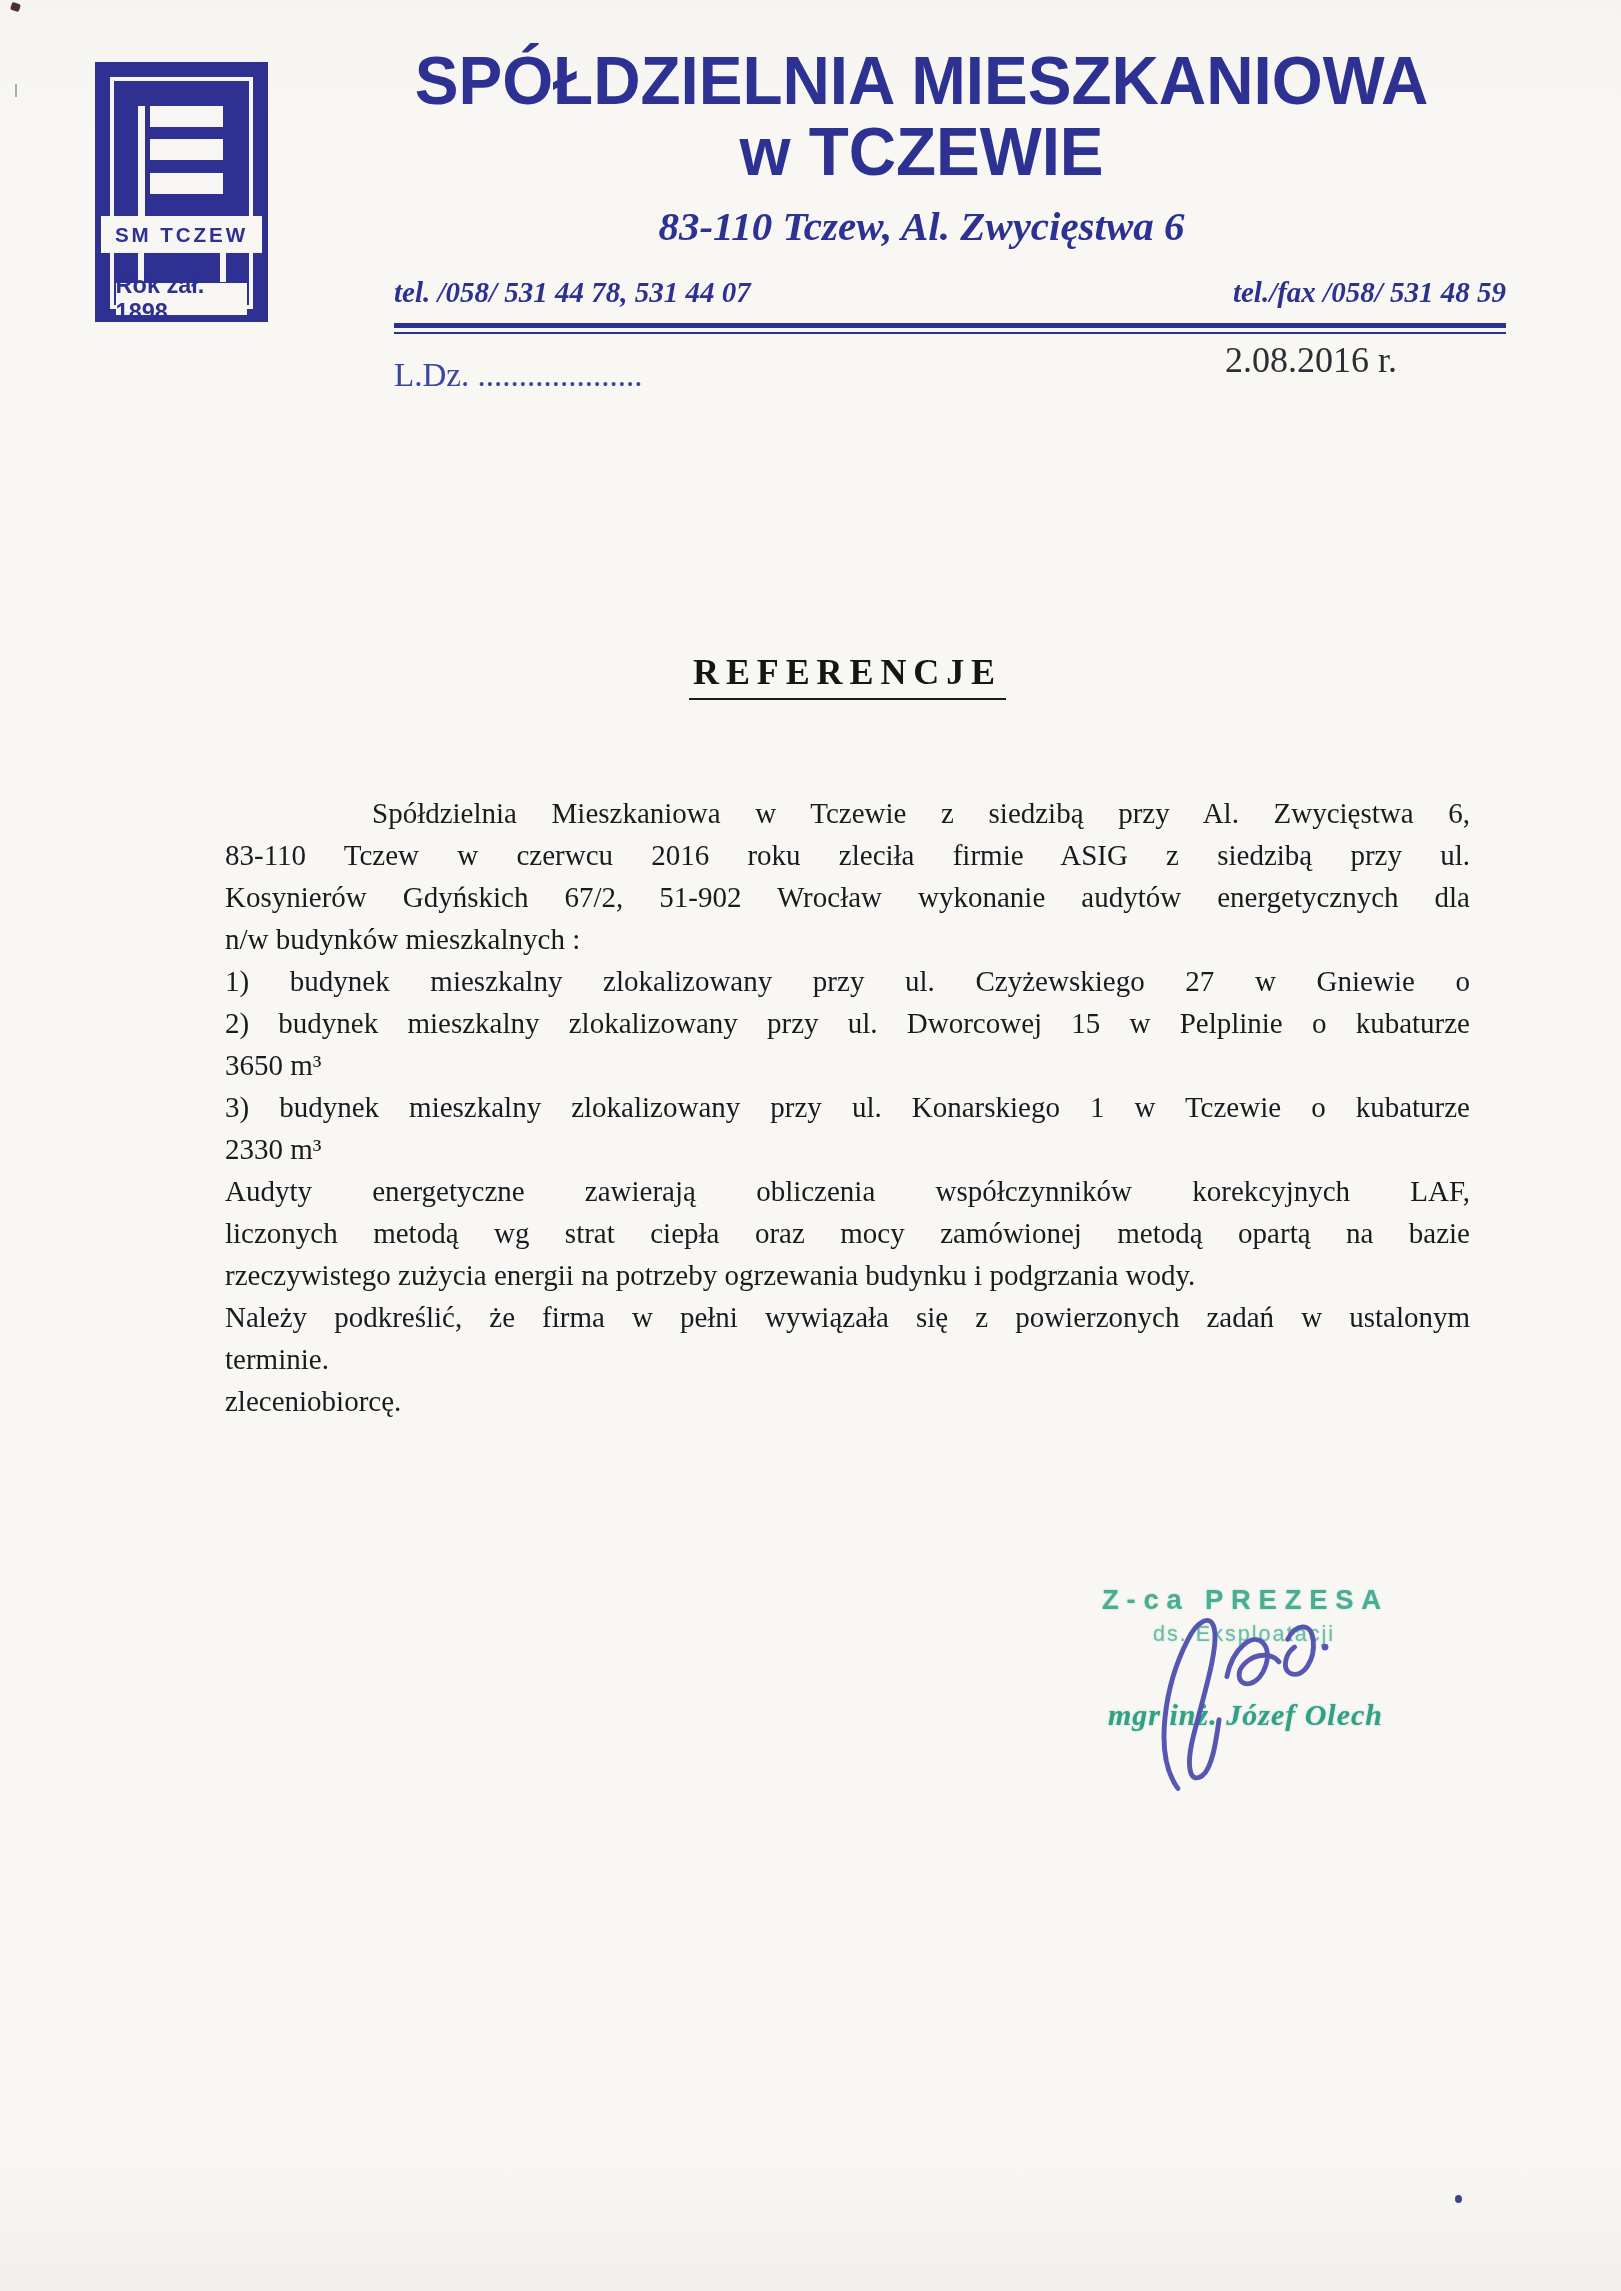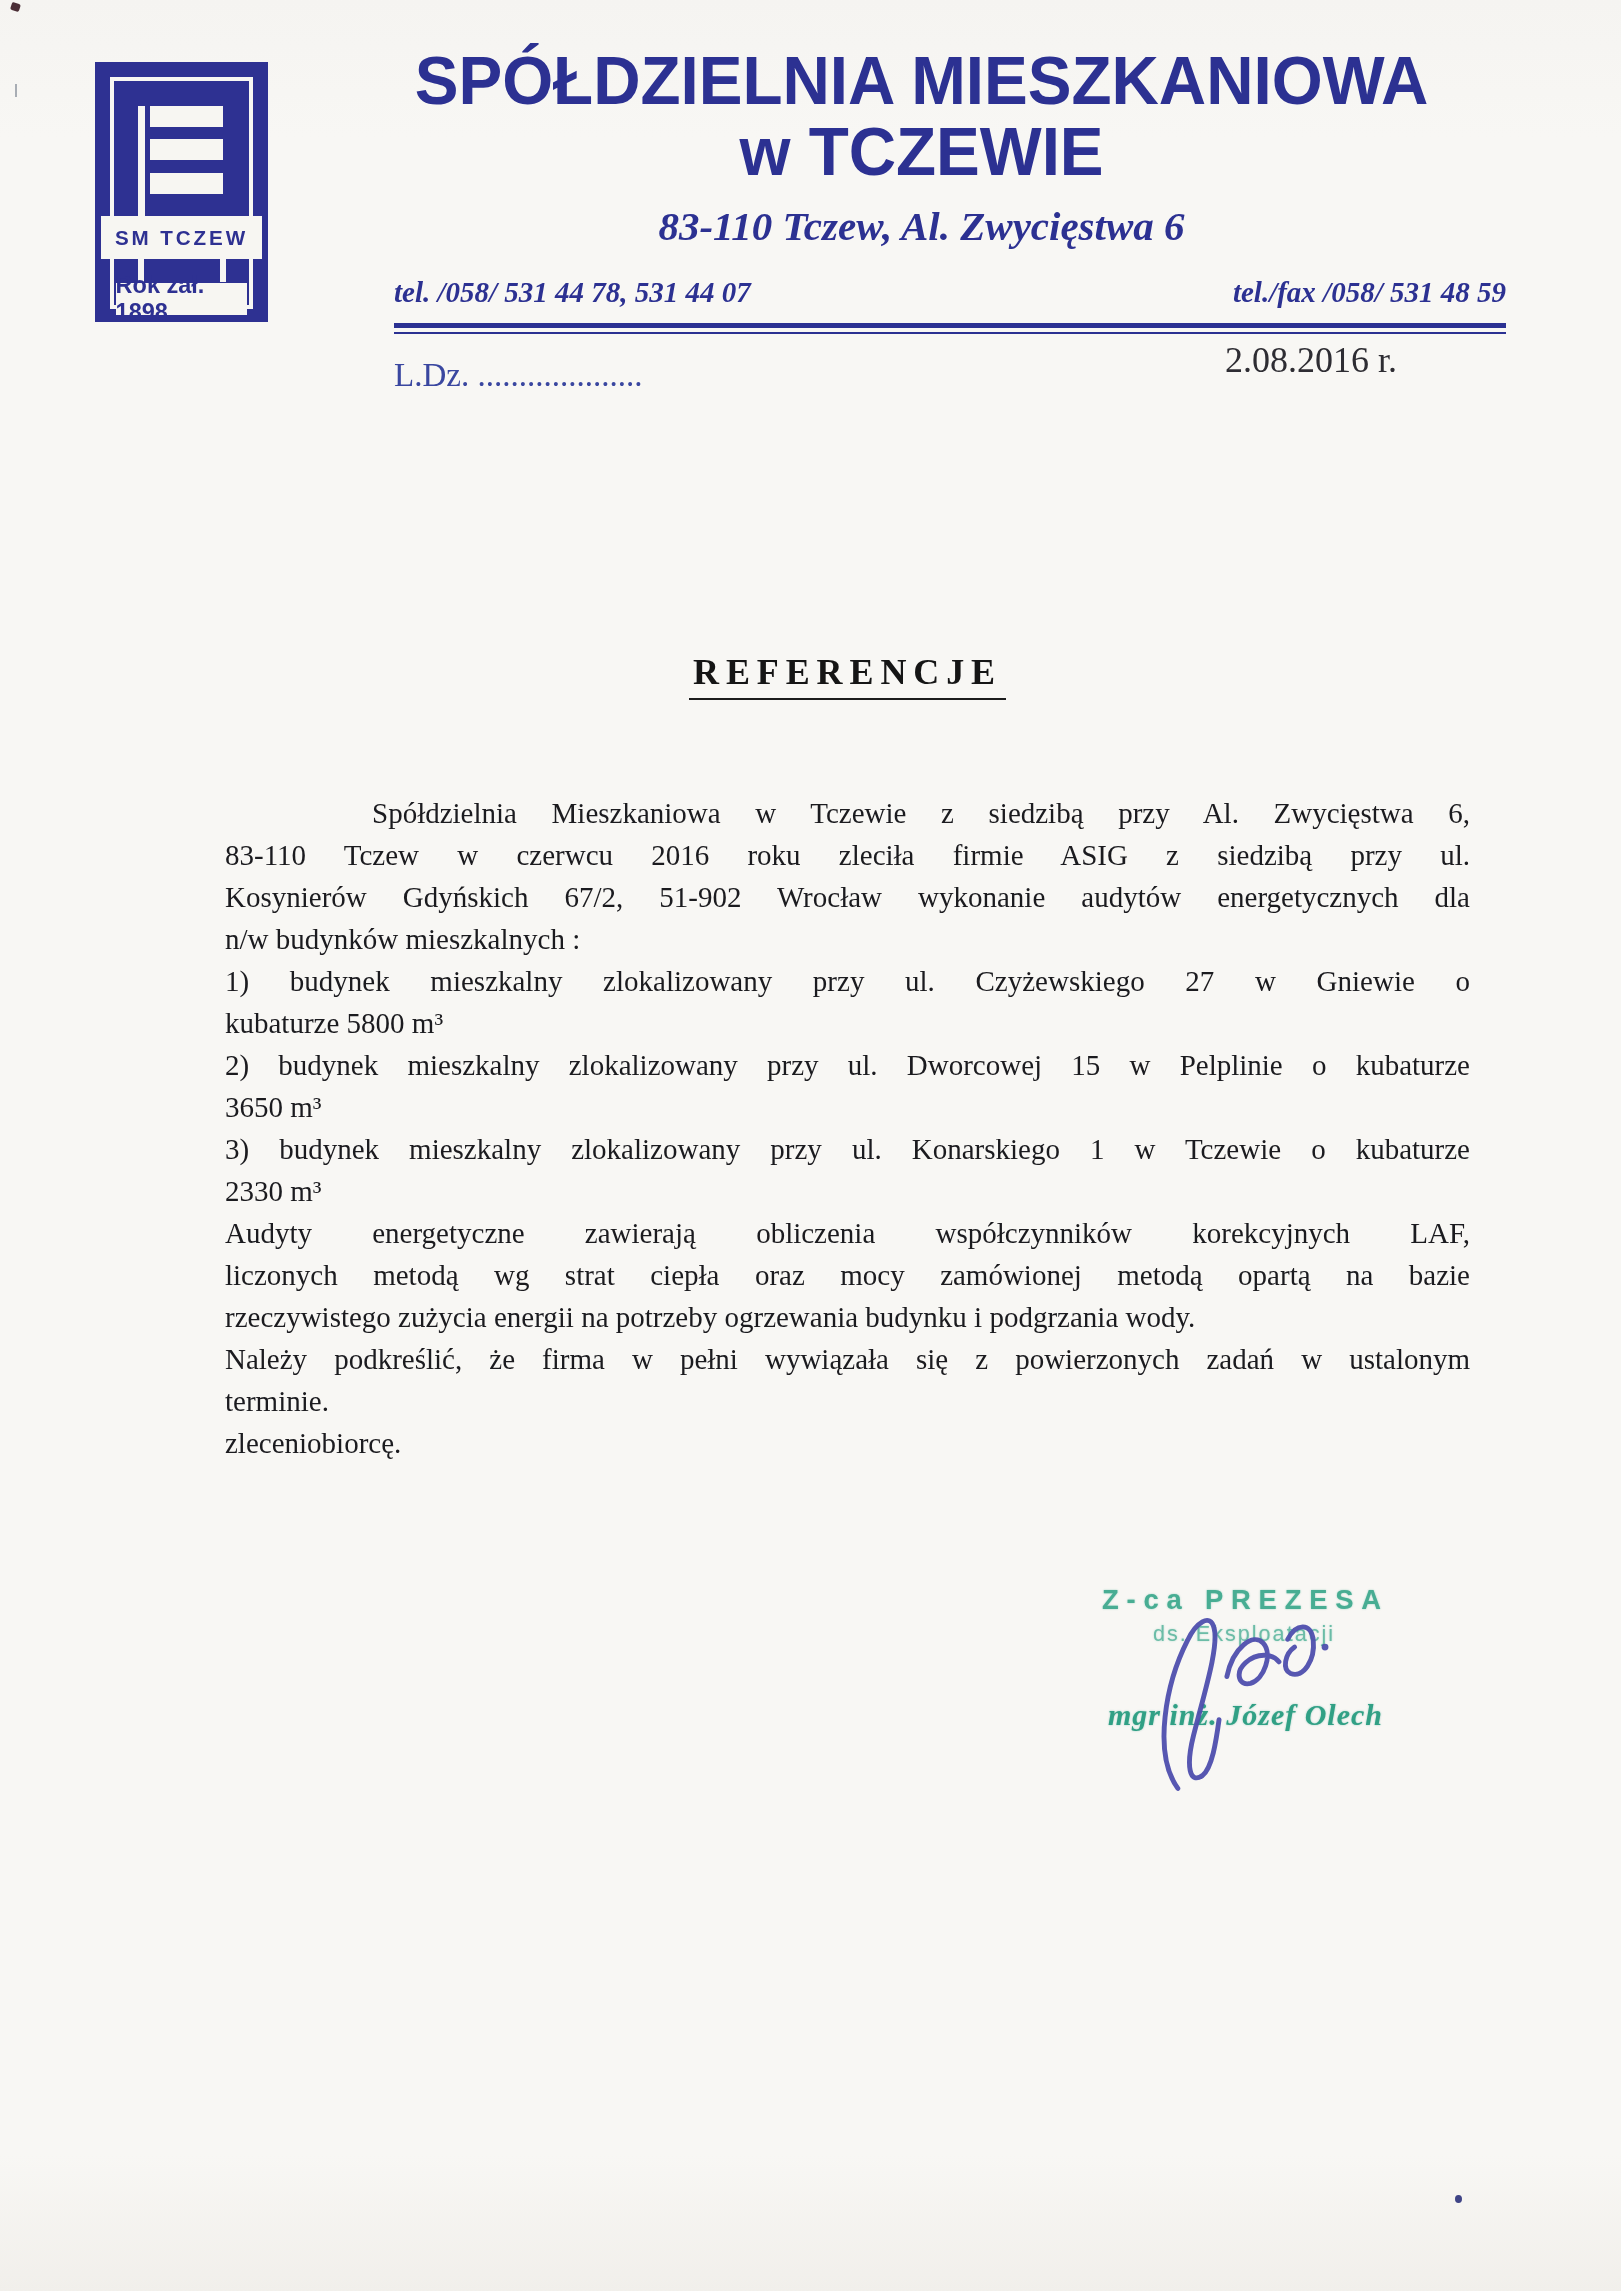--- a/index.html
+++ b/index.html
@@ -14,21 +14,21 @@
   
   .corner-mark{position:absolute;left:10.8px;top:2.9px;width:8.8px;height:7.8px;background:#4a2e36;border-radius:2px;transform:rotate(18deg);}
   .scratch{position:absolute;left:14.7px;top:84px;width:2px;height:12.7px;background:#a8adb4;}
   .bottom-dot{position:absolute;left:1455px;top:2195px;width:6.9px;height:7.8px;background:#3f4486;border-radius:50%;}
   
   .logo{position:absolute;left:95px;top:62px;width:173px;height:260px;background:#2e3192;}
   .logo .frame{position:absolute;left:14.7px;top:14.7px;right:14.7px;bottom:12.7px;border:4.9px solid #f7f6f2;}
   .logo .e-vline{position:absolute;left:43px;top:44px;width:6.9px;height:110px;background:#f7f6f2;}
   .logo .e-bar{position:absolute;left:55px;width:73px;height:20.6px;background:#f7f6f2;}
   .logo .e-bar.b1{top:44px;} .logo .e-bar.b2{top:77px;} .logo .e-bar.b3{top:111px;}
-  .logo .band-sm{position:absolute;left:5.9px;right:5.9px;top:154px;height:43px;background:#f7f6f2;
+  .logo .band-sm{position:absolute;left:5.9px;right:5.9px;top:154px;height:37px;background:#f7f6f2;
      display:flex;align-items:center;justify-content:center;
      font-family:"Liberation Sans",sans-serif;font-weight:bold;font-size:20.6px;letter-spacing:2.9px;color:#2e3192;}
   .logo .e-foot{position:absolute;top:183px;width:5.9px;height:37px;background:#f7f6f2;}
   .logo .e-foot.fl{left:43px;} .logo .e-foot.fr{left:125px;}
   .logo .band-rok{position:absolute;left:20.6px;right:20.6px;top:221px;height:32px;background:#f7f6f2;
      display:flex;align-items:center;justify-content:center;
      font-family:"Liberation Sans",sans-serif;font-weight:bold;font-size:23.5px;color:#2e3192;}
   
   .head-block{position:absolute;left:314px;top:45px;width:1215px;text-align:center;color:#2c3192;
      font-family:"Liberation Sans",sans-serif;font-weight:bold;font-size:69px;line-height:71px;
@@ -105,21 +105,20 @@
 
   <div class="body-text">
       <div>
         <div class="line indent">Spółdzielnia Mieszkaniowa w Tczewie z siedzibą przy Al. Zwycięstwa 6,</div>
         <div class="line">83-110 Tczew w czerwcu 2016 roku zleciła firmie ASIG z siedzibą przy ul.</div>
         <div class="line">Kosynierów Gdyńskich 67/2, 51-902 Wrocław wykonanie audytów energetycznych dla</div>
         <div class="line last">n/w budynków mieszkalnych :</div>
       </div>
       <div>
         <div class="line">1) budynek mieszkalny zlokalizowany przy ul. Czyżewskiego 27 w Gniewie o</div>
-        <div class="line last">kubaturze 5800 m³</div>
       </div>
       <div>
         <div class="line">2) budynek mieszkalny zlokalizowany przy ul. Dworcowej 15 w Pelplinie o kubaturze</div>
         <div class="line last">3650 m³</div>
       </div>
       <div>
         <div class="line">3) budynek mieszkalny zlokalizowany przy ul. Konarskiego 1 w Tczewie o kubaturze</div>
         <div class="line last">2330 m³</div>
       </div>
       <div>

